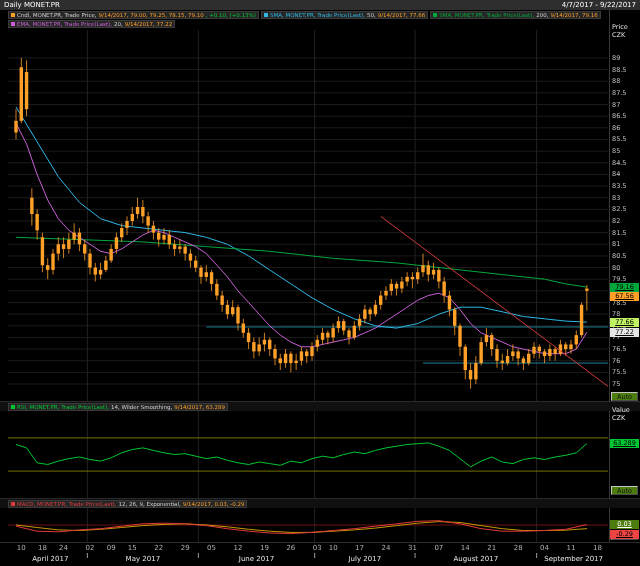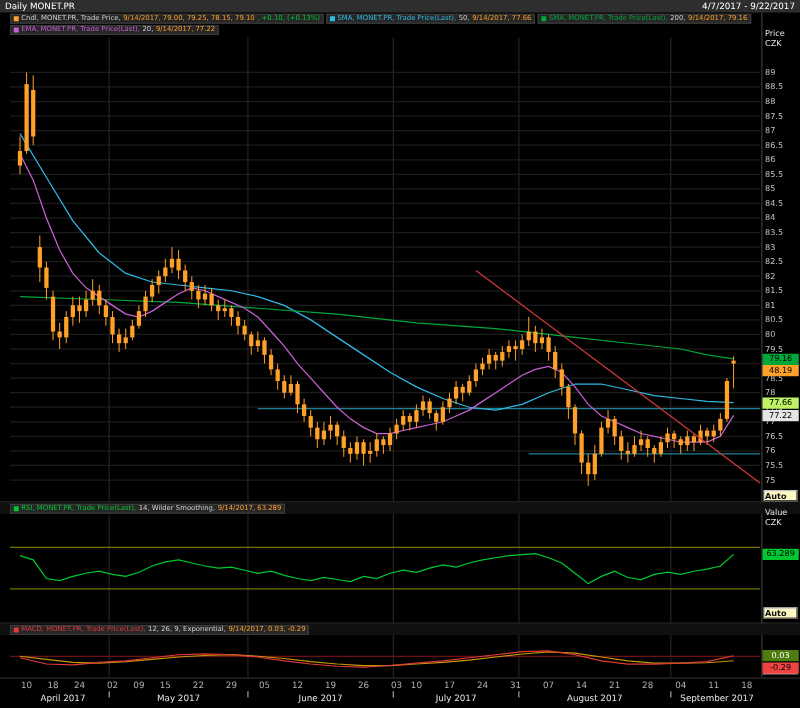--- a/index.html
+++ b/index.html
@@ -11,24 +11,24 @@
   .legend-row{position:absolute;display:flex;gap:2px;align-items:center;}
   #legend1{top:11px;left:8px;}
   #legend2{top:20px;left:8px;}
   .panel-bar{left:0;width:640px;height:9px;background:#101010;padding-left:8px;box-sizing:border-box;}
   #rsi-bar{top:402px;}
   #macd-bar{top:499px;}
   .legend-entry{display:flex;align-items:center;background:#262626;border:1px solid #3a3a3a;
     padding:0 2px;height:8px;box-sizing:border-box;white-space:nowrap;font-size:5.5px;line-height:6px;gap:2px;}
   .swatch{width:4px;height:4px;display:inline-block;flex:0 0 auto;}
   .badge{position:absolute;left:610px;width:29px;height:9px;font-size:6.5px;line-height:9px;
-    text-align:center;color:#000;}
-  .auto-btn{position:absolute;left:611px;width:27px;height:9px;background:#fef9c3;color:#101010;
-    font-size:6.5px;line-height:8px;border:1px solid #c4c4c4;
-    border-right-color:#4a4a4a;border-bottom-color:#4a4a4a;box-sizing:border-box;font-weight:bold;}
+    text-align:center;color:#000;text-decoration:underline;}
+  .auto-btn{position:absolute;left:611px;width:27px;height:9px;background:#4d7c0f;color:#101010;
+    font-size:6.5px;line-height:8px;text-align:center;border:1px solid #c4c4c4;
+    border-right-color:#4a4a4a;border-bottom-color:#4a4a4a;box-sizing:border-box;}
   .axis-title{position:absolute;left:612px;color:#e0e0e0;font-size:6.5px;line-height:8px;}
   #overlay{position:absolute;top:0;left:0;width:640px;height:566px;pointer-events:none;}
 </style>
 </head>
 <body>
 
 <div class="screen">
 
   <svg id="chart-svg" width="640" height="566">
       <g>
@@ -433,20 +433,20 @@
     <div>Value</div>
     <div>CZK</div>
   </div>
 
   <div class="auto-btn" style="top:392px">Auto</div>
   <div class="auto-btn" style="top:486px">Auto</div>
   <div class="auto-btn" style="top:531px">Auto</div>
 
   <div id="overlay">
       <div class="badge" style="top: 282.6px; background: rgb(0, 168, 60); color: rgb(0, 0, 0);">79.16</div>
-      <div class="badge" style="top: 292.1px; background: rgb(255, 160, 40); color: rgb(0, 0, 0);">48.19</div>
+      <div class="badge" style="top: 292.1px; background: rgb(255, 160, 40); color: rgb(0, 0, 0);">67.56</div>
       <div class="badge" style="top: 317.6px; background: #bef264; color: rgb(0, 0, 0);">77.66</div>
       <div class="badge" style="top: 327.8px; background: #e5e5e5; color: rgb(0, 0, 0);">77.22</div>
       <div class="badge" style="top: 439px; background: rgb(0, 200, 50); color: rgb(0, 0, 0);">63.289</div>
       <div class="badge" style="top: 520.1px; background: #4d7c0f; color: rgb(255, 255, 255);">0.03</div>
       <div class="badge" style="top: 529.6px; background: #ef4444; color: rgb(0, 0, 0);">-0.29</div>
     </div>
 </div>
 
 </body></html>

